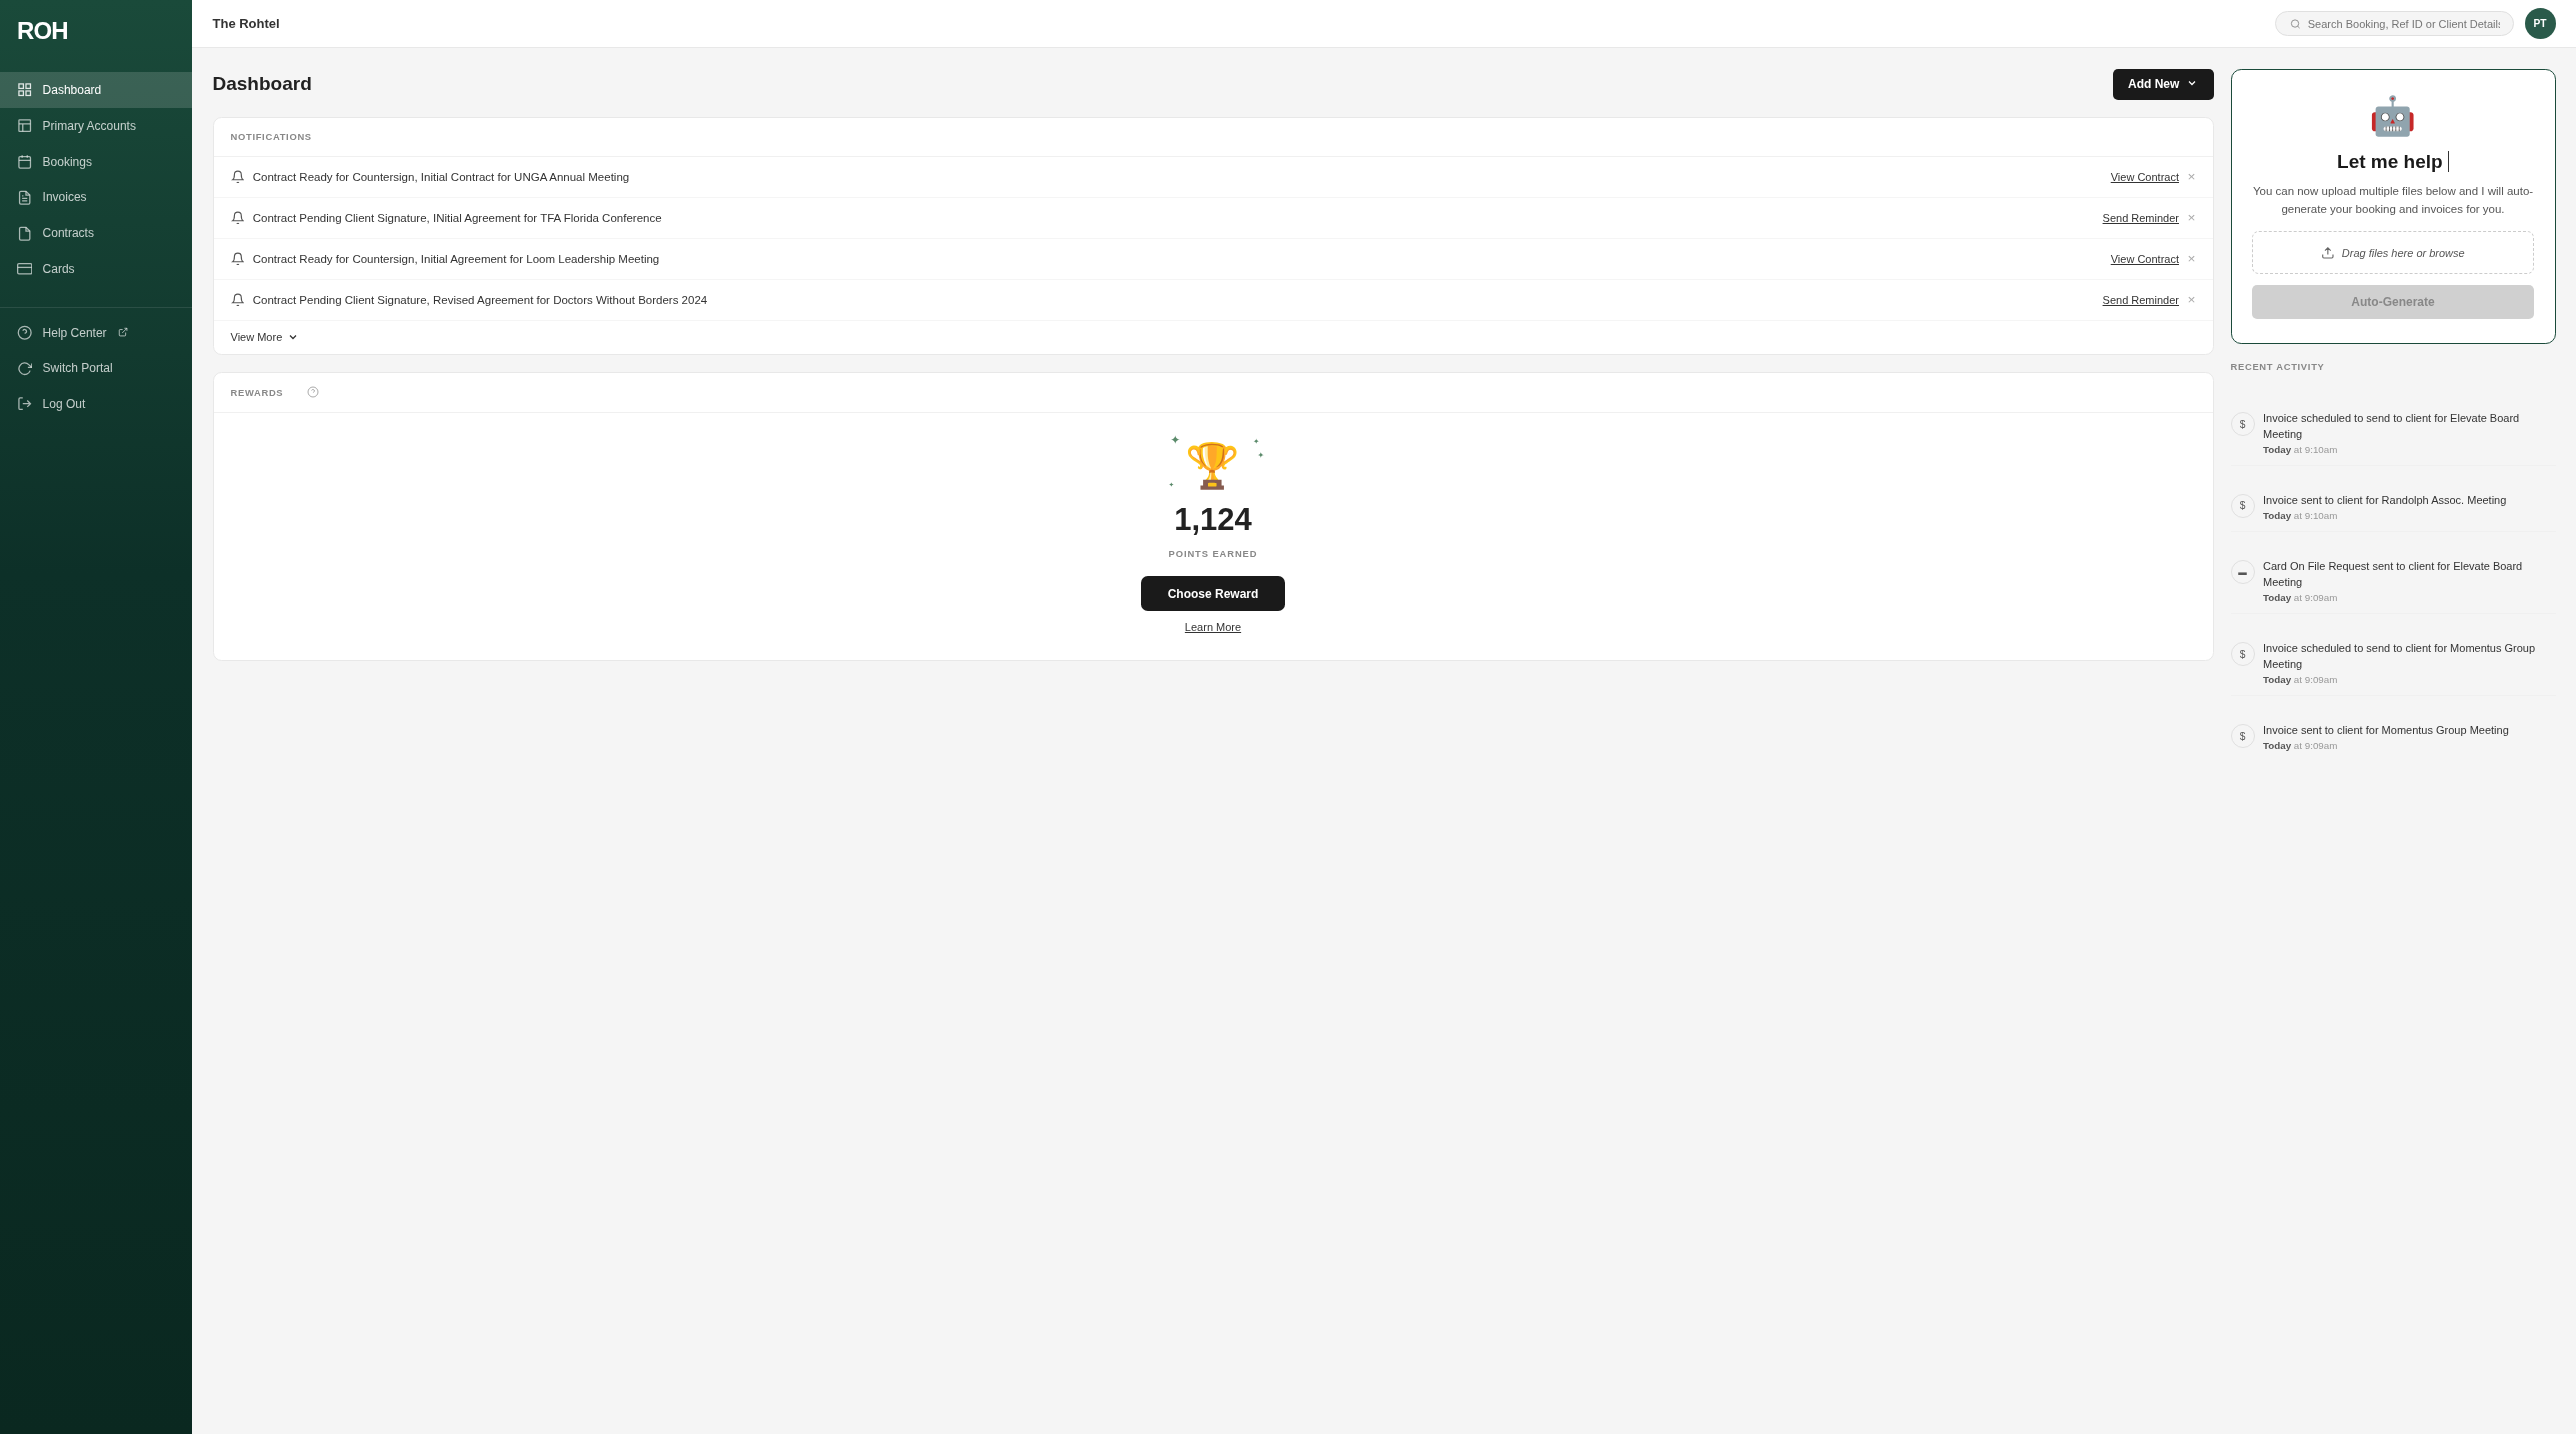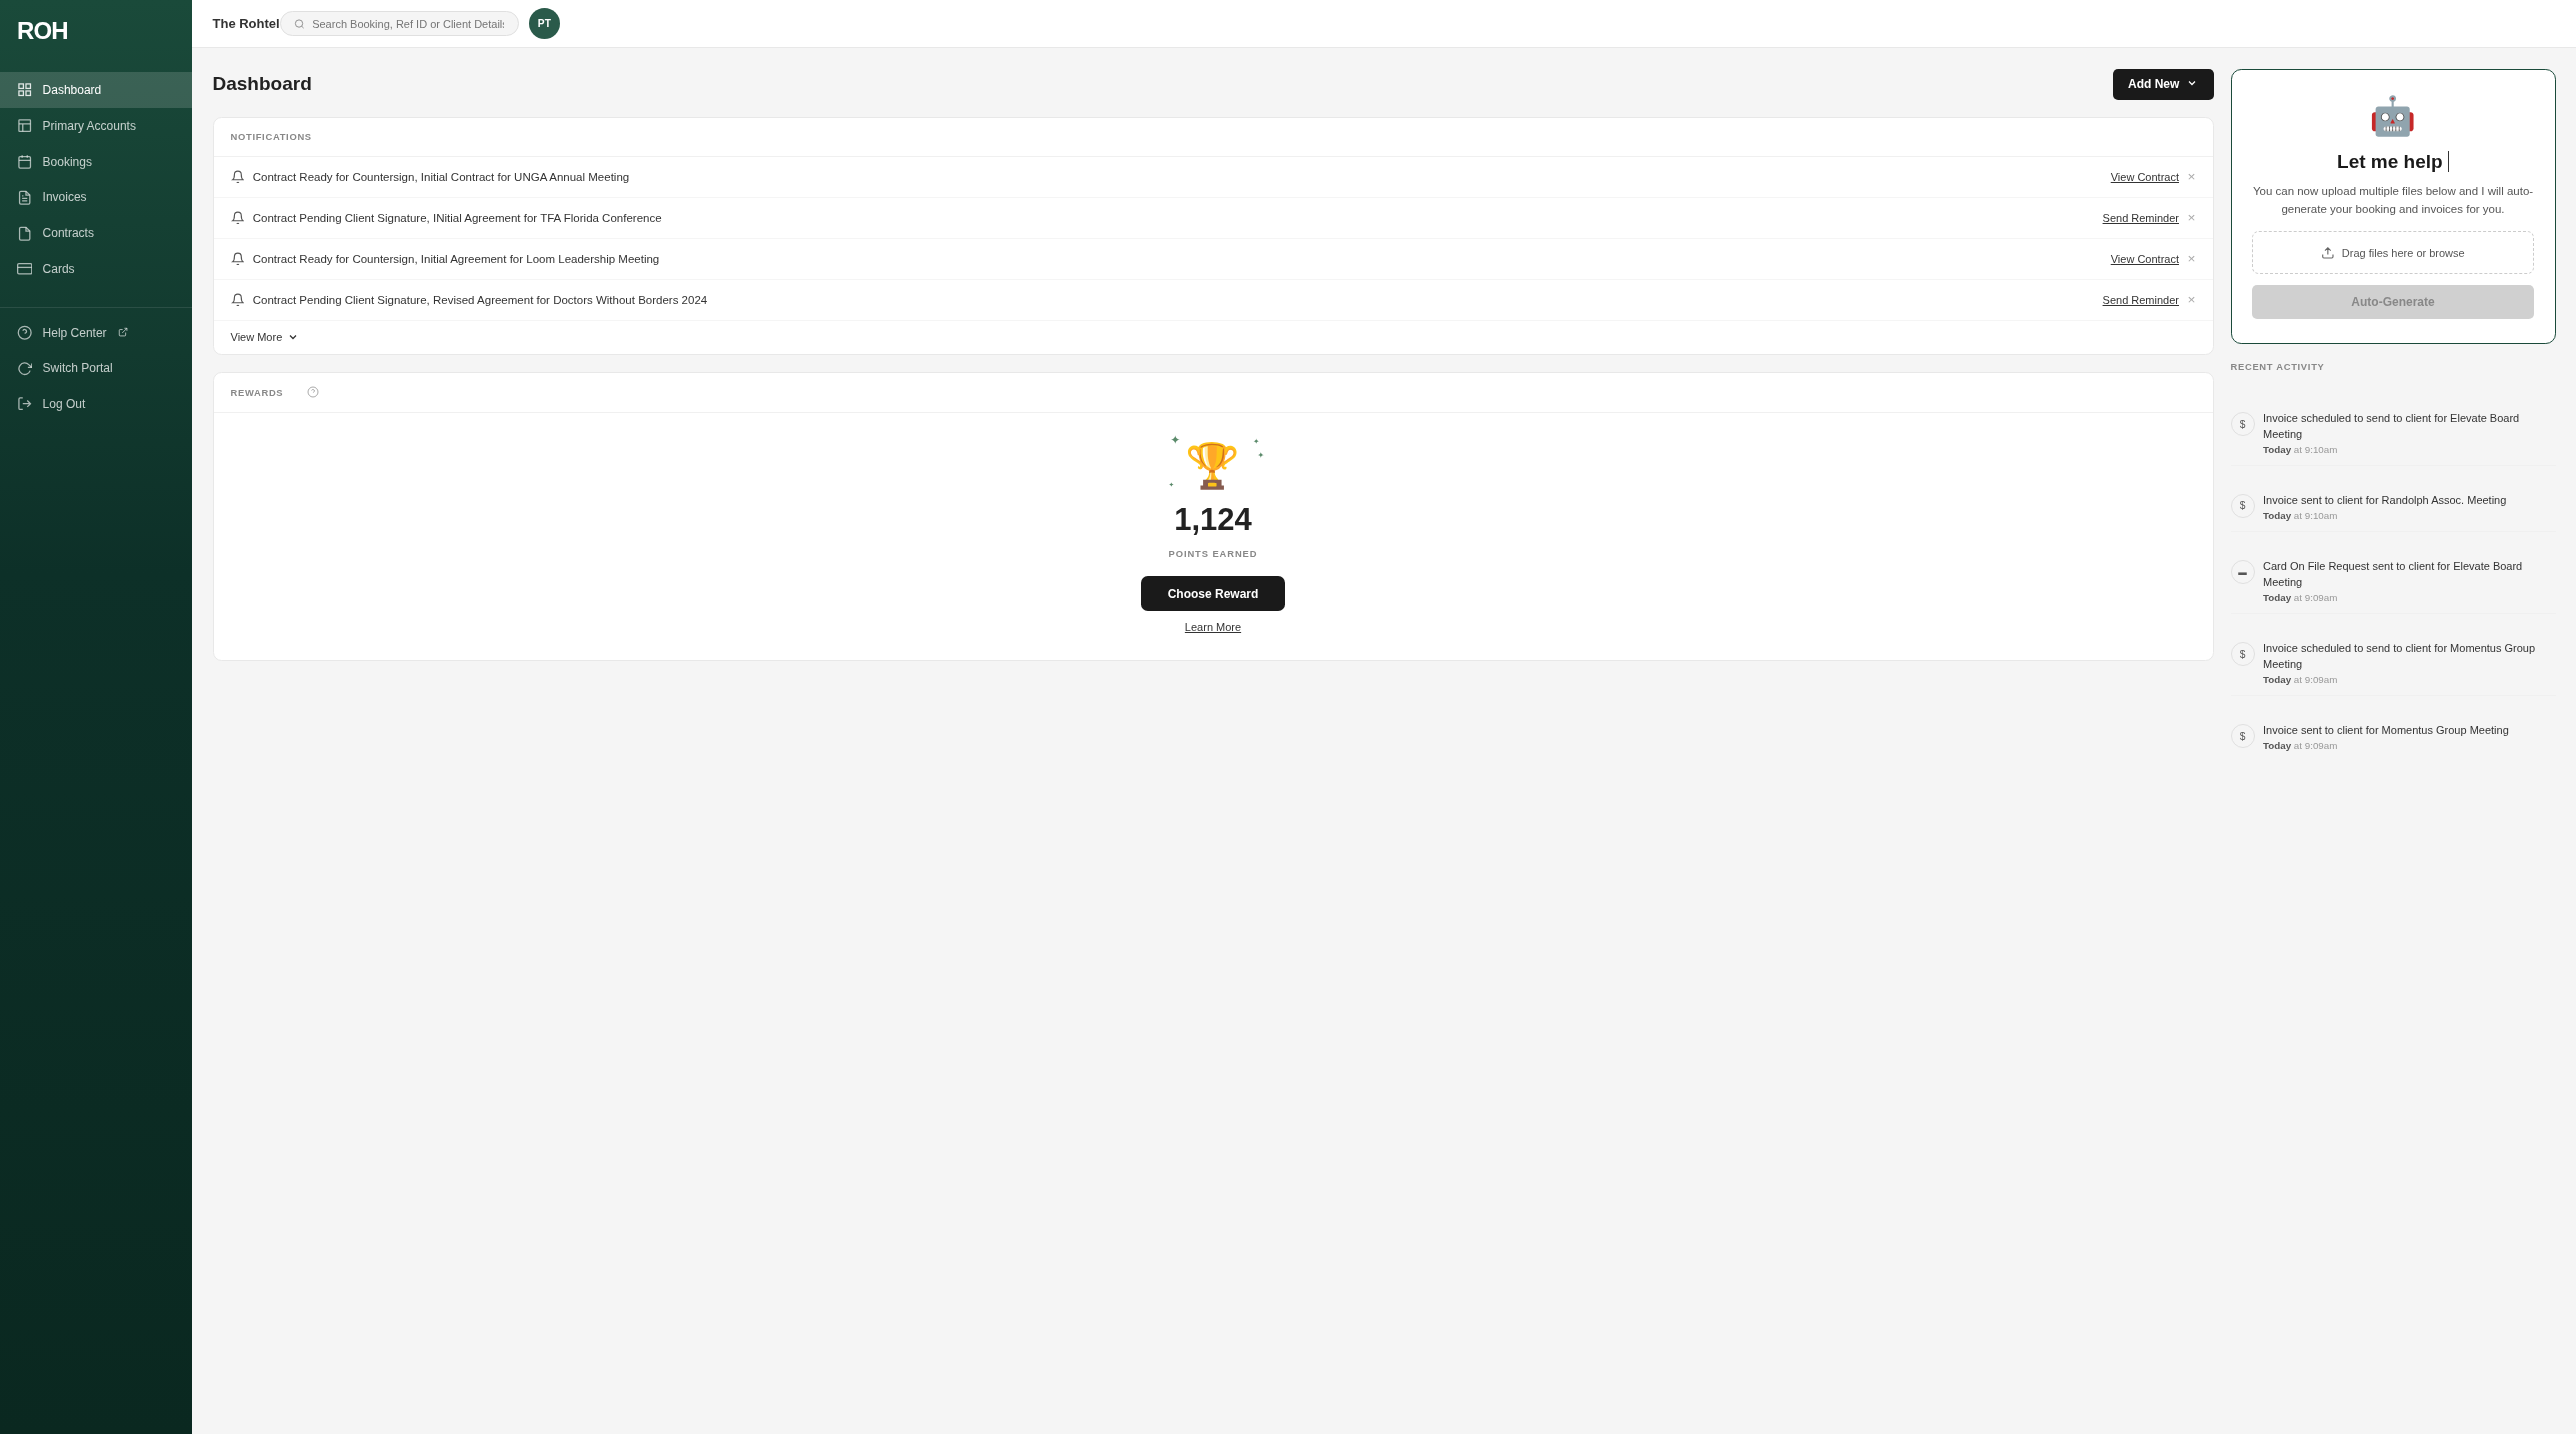--- a/index.html
+++ b/index.html
@@ -60,21 +60,21 @@
       overflow: hidden;
     }
 
     
     .header {
       background: white;
       padding: 0 20.5px;
       height: 48px;
       display: flex;
       align-items: center;
-      justify-content: flex-start;
+      justify-content: space-between;
       border-bottom: 0.9px solid #e8e8e8;
       flex-shrink: 0;
     }
     .header-title {
       font-size: 13px;
       font-weight: 600;
       color: #333;
     }
     .header-right {
       display: flex;
@@ -321,20 +321,21 @@
       border-radius: 6.8px;
       padding: 13.7px;
       display: flex;
       align-items: center;
       justify-content: center;
       gap: 6.8px;
       font-size: 11px;
       color: #555;
       cursor: pointer;
       margin-top: 3.4px;
+      font-style: italic;
     }
     .auto-generate-btn {
       width: 100%;
       background: #d0d0d0;
       color: #888;
       border: none;
       border-radius: 5.1px;
       padding: 10.2px;
       font-size: 12px;
       font-weight: 600;

